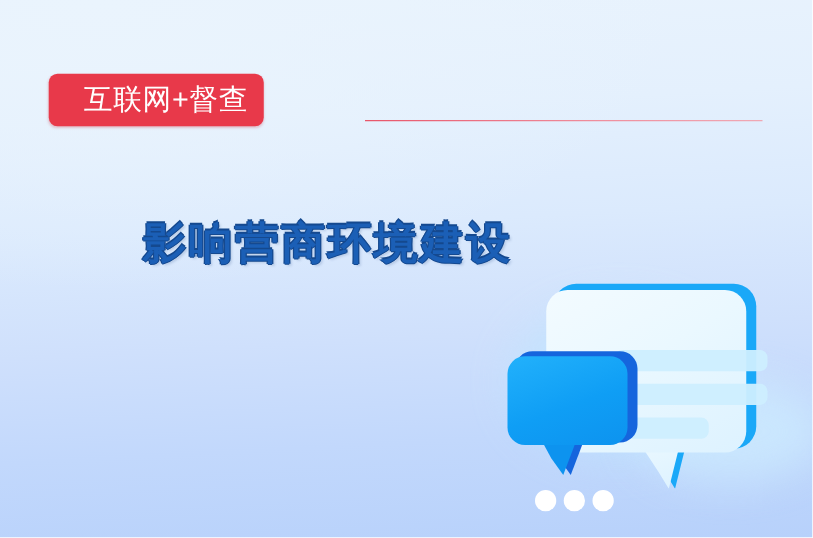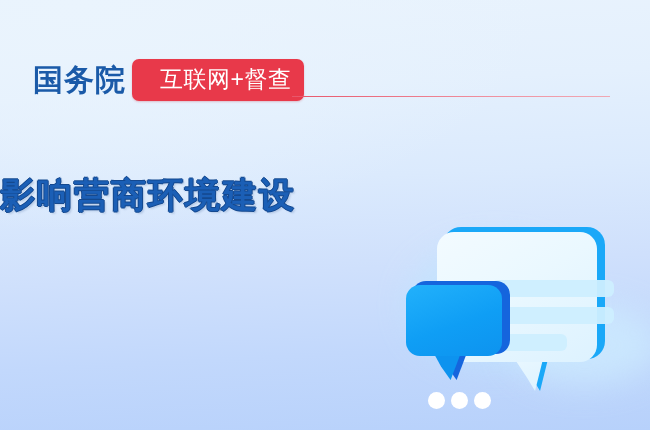--- a/index.html
+++ b/index.html
@@ -54,21 +54,21 @@
     width: 318px;
     height: 1px;
     background: linear-gradient(90deg, #e8566a 0%, #ef8f9e 60%, #f0a8b4 100%);
   }
   
   #title {
     position: absolute;
     left: 0;
     top: 170px;
     width: 410px;
-    text-align: left;
+    text-align: right;
   }
   .title-line {
     font-size: 35px;
     font-weight: 700;
     color: #1b5fb6;
     letter-spacing: 2px;
     line-height: 50px;
     text-shadow:
       1px 0 0 #15498f,
       0 1px 0 #15498f,
@@ -170,21 +170,20 @@
   #dot-1 { left: 22px; }
   #dot-2 { left: 45px; }
   #dot-3 { left: 68px; }
 </style>
 </head>
 <body>
 
 <div id="banner">
 
   <div id="header">
-    <span id="gov-label">国务院</span>
     <span id="badge">互联网+督查</span>
   </div>
   <div id="header-rule"></div>
 
   <div id="title">
     <div class="title-line">影响营商环境建设</div>
   </div>
 
   <div id="illustration">
     <div class="glow" id="glow-a"></div>

